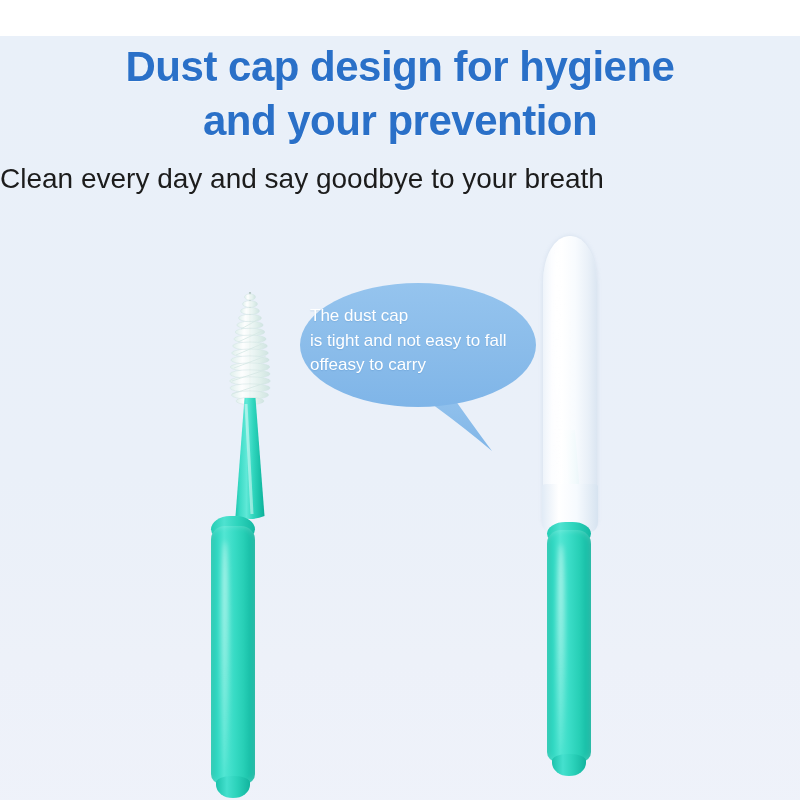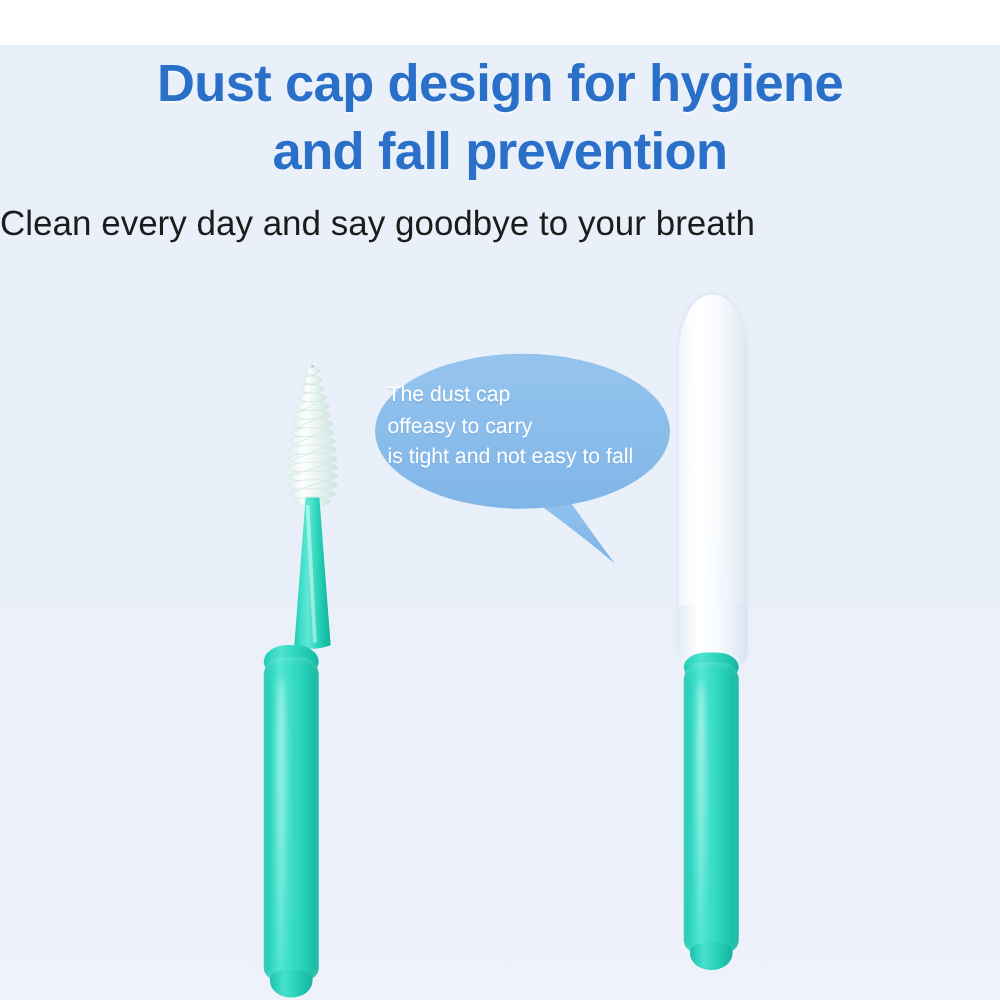--- a/index.html
+++ b/index.html
@@ -149,21 +149,21 @@
 
   .brush-head { position: absolute; }
 </style>
 </head>
 <body>
 
 <div class="stage">
 
   <div class="headline">
     <span>Dust cap design for hygiene</span>
-    <span class="l2">and fall prevention</span>
+    <span class="l2">and your prevention</span>
   </div>
 
   <div class="subtitle">Clean every day and say goodbye to your breath</div>
 
   <div class="brush" style="left:190px; top:250px; width:120px; height:540px;">
 
     <div class="brush-head" style="left:22px; top:0px; width:76px; height:122px;">
       <svg width="76" height="122" viewBox="0 0 76 122">
         <defs>
           <linearGradient id="brGrad" x1="0" y1="0" x2="1" y2="0">
@@ -237,22 +237,22 @@
           <stop offset="0%" stop-color="#95c4ee"></stop>
           <stop offset="55%" stop-color="#8abcea"></stop>
           <stop offset="100%" stop-color="#7fb5e8"></stop>
         </linearGradient>
       </defs>
       <path d="M120 112 L150 108 Q178 148 196 172 Q170 150 140 128 Z" fill="url(#bubGrad)"></path>
       <ellipse cx="122" cy="66" rx="118" ry="62" fill="url(#bubGrad)"></ellipse>
     </svg>
     <div class="bubble-text">
       <span>The dust cap</span>
+      <span>is tight and not easy to fall</span>
       <span>offeasy to carry</span>
-      <span>is tight and not easy to fall</span>
     </div>
   </div>
 
   <div class="brush" style="left:505px; top:198px; width:130px; height:590px;">
 
     <div class="neck" style="left:42px; top:196px; width:44px; height:110px;">
       <svg width="44" height="110" viewBox="0 0 44 110">
         <defs>
           <linearGradient id="neckGrad2" x1="0" y1="0" x2="1" y2="0">
             <stop offset="0%" stop-color="#22cab2"></stop>

